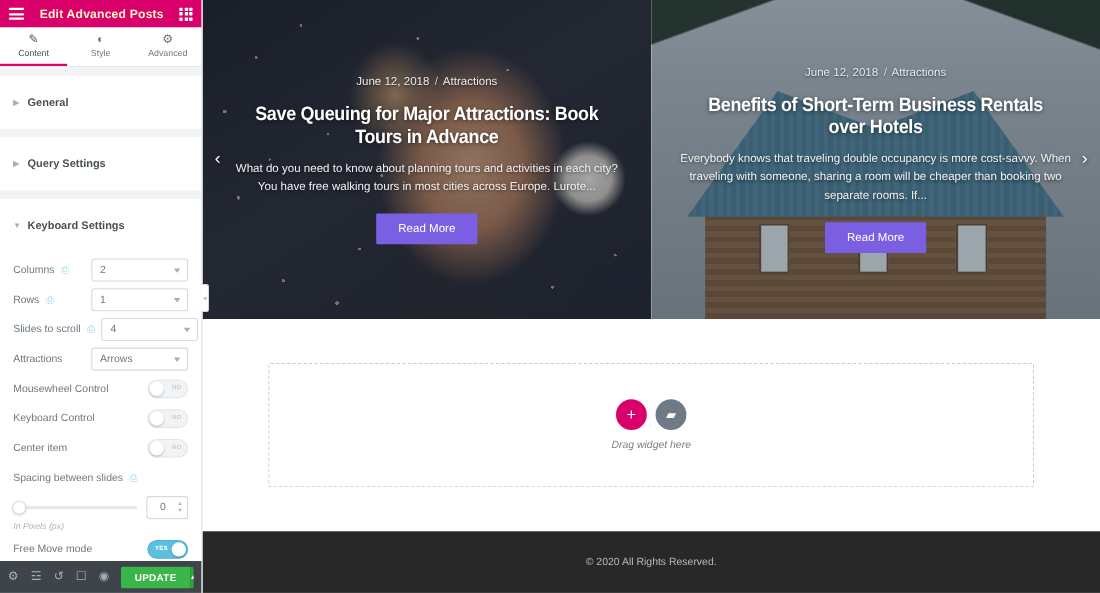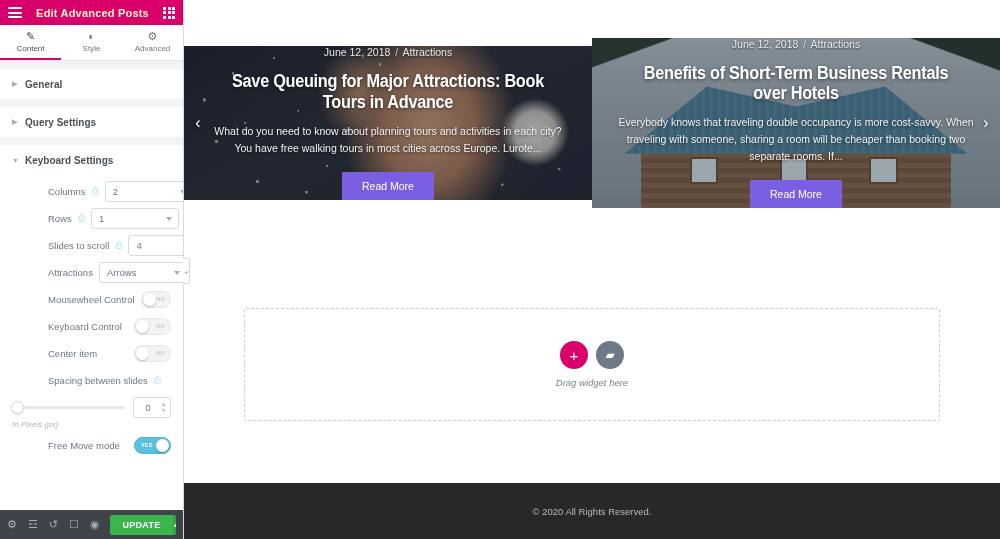--- a/index.html
+++ b/index.html
@@ -34,31 +34,31 @@
     flex: 1; display: flex; flex-direction: column; align-items: center;
     justify-content: center; gap: 2px; cursor: pointer;
     font-size: 8px; color: #6d7882; border-bottom: 2px solid transparent;
   }
   .tab.active { color: #495157; border-bottom-color: #d9006b; }
   .tab .ic { font-size: 11px; line-height: 11px; }
 
   .panel-body { flex: 1; overflow: hidden; background: #fff; position: relative; }
   .sep { height: 8px; background: #f1f3f5; }
   .section-head {
-    height: 30px; display: flex; align-items: center; gap: 7px;
+    height: 48px; display: flex; align-items: center; gap: 7px;
     padding: 0 12px; font-size: 10px; font-weight: bold; color: #495157;
     cursor: pointer; background: #fff;
   }
   .caret { font-size: 7px; color: #a4afb7; width: 6px; }
 
   .ctrl {
     display: flex; align-items: center; padding: 0 12px; height: 22px;
     margin-top: 5px; gap: 6px;
   }
-  .ctrl-label { font-size: 9.5px; color: #6d7882; white-space: nowrap; margin-left: 36px; }
+  .ctrl-label { font-size: 9.5px; color: #6d7882; white-space: nowrap; }
   .dev-icon { color: #8bd4ea; font-size: 9px; line-height: 9px; }
   .ctrl-field { margin-left: auto; }
 
   select.sel, .selbox {
     width: 88px; height: 21px; border: 1px solid #d5dadf; border-radius: 3px;
     background: #fff; font-size: 9.5px; color: #6d7882;
     padding: 0 16px 0 7px; font-family: "Liberation Sans", sans-serif;
     appearance: none; -webkit-appearance: none; cursor: pointer;
     position: relative; display: flex; align-items: center;
   }
@@ -118,21 +118,21 @@
 
   .collapse-handle {
     position: absolute; right: -7px; top: 258px; width: 7px; height: 26px;
     background: #fff; border: 1px solid #d5dadf; border-left: none;
     border-radius: 0 3px 3px 0; display: flex; align-items: center;
     justify-content: center; font-size: 6px; color: #a4afb7; cursor: pointer; z-index: 9;
   }
 
   
   #preview { flex: 1; height: 539px; background: #fff; display: flex; flex-direction: column; position: relative; }
-  .carousel { height: 246px; display: flex; position: relative; overflow: hidden; align-items: center; }
+  .carousel { height: 290px; display: flex; position: relative; overflow: hidden; }
   .slide { flex: 1; position: relative; overflow: hidden; display: flex; flex-direction: column; align-items: center; justify-content: center; padding: 0 22px; }
 
   .slide .bg { position: absolute; inset: 0; }
   .slide .scrim { position: absolute; inset: 0; background: rgba(16,22,34,.30); }
   .slide-inner { position: relative; z-index: 2; text-align: center; width: 100%; }
 
   .meta { font-size: 10.5px; color: #e8ecef; margin-bottom: 13px; text-shadow: 0 1px 2px rgba(0,0,0,.6); }
   .meta .sepchar { opacity: .8; margin: 0 2px; }
   .s-title {
     font-size: 17.5px; color: #fff; font-weight: bold; line-height: 1.15;

